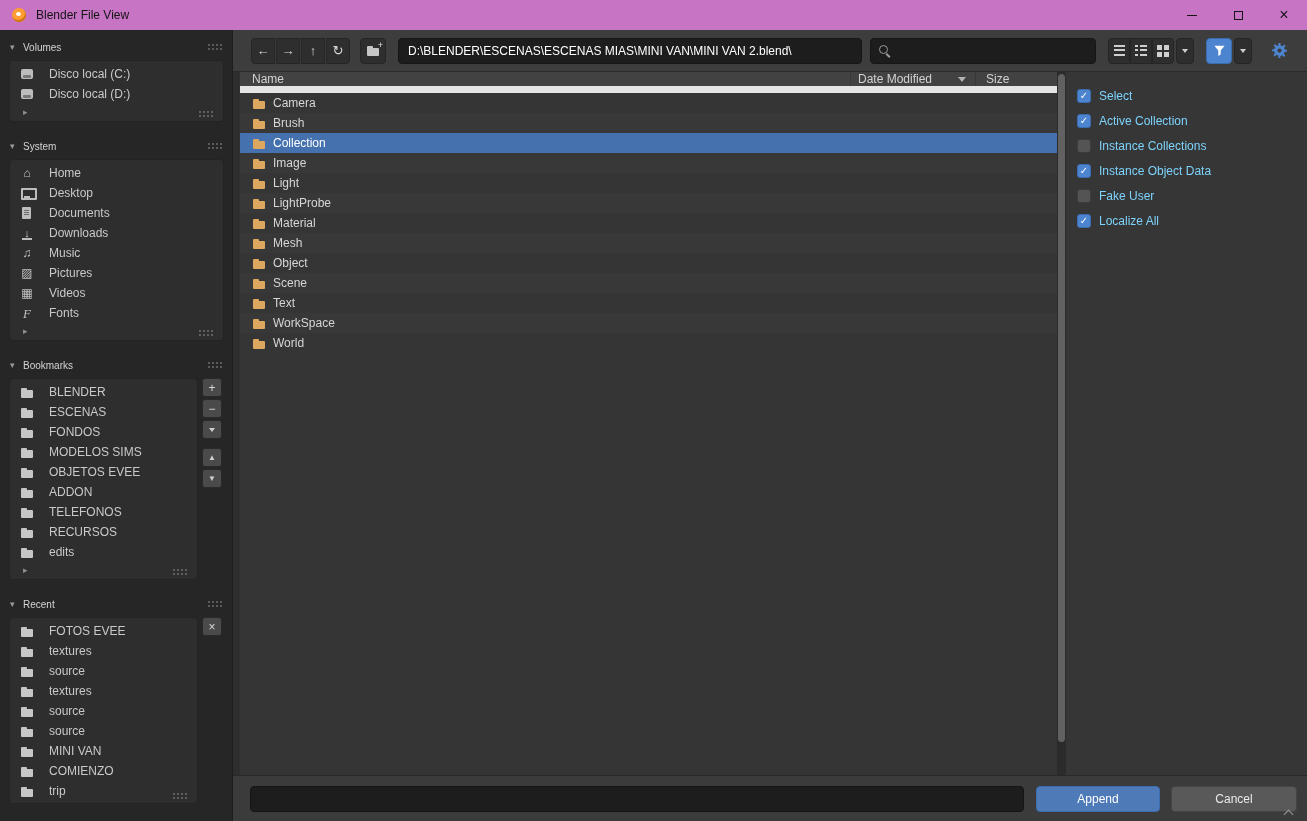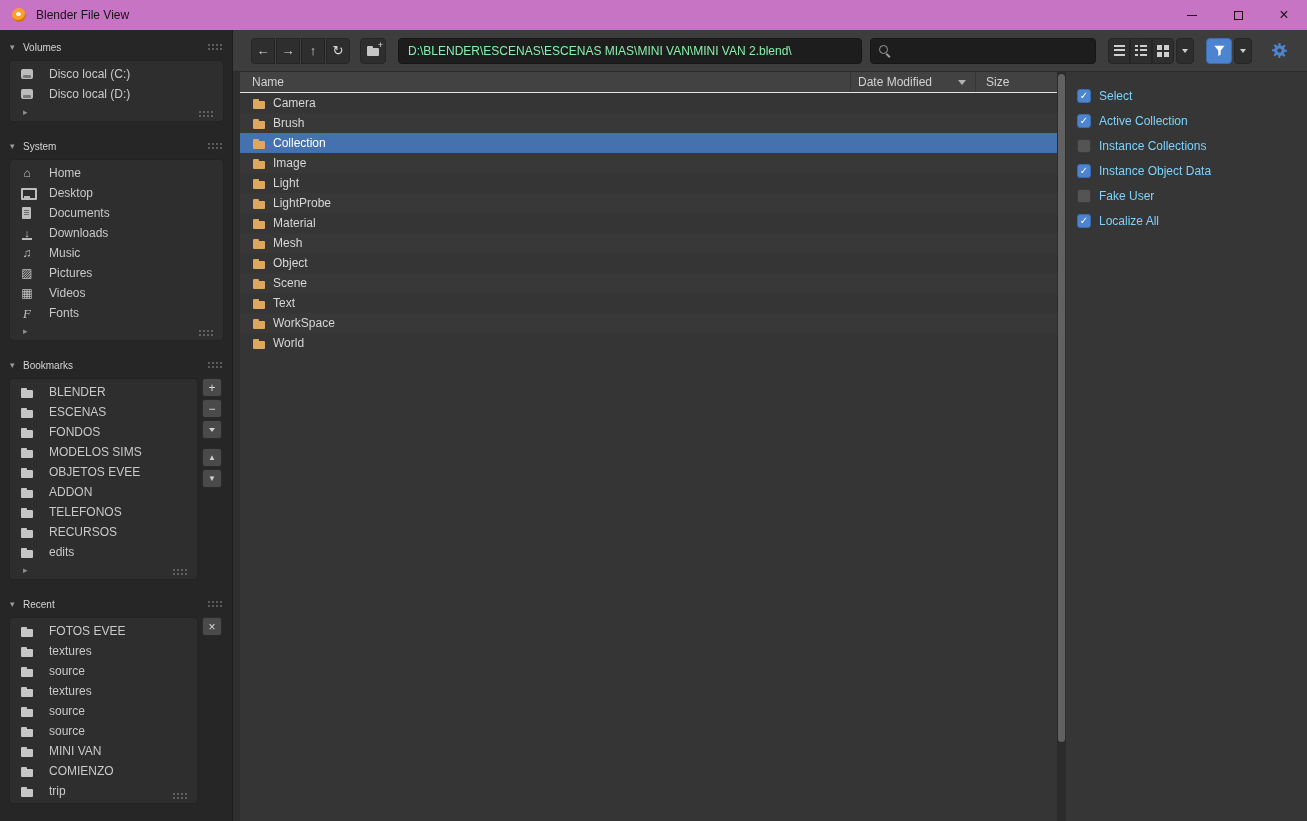--- a/index.html
+++ b/index.html
@@ -60,21 +60,21 @@
   .downloads-icon::after{content:"";position:absolute;left:2px;bottom:0;width:10px;height:2px;background:#bdbdbd}
 
   
   .toolbar{flex:0 0 42px;background:#3d3d3d;border-bottom:1px solid #2a2a2a;display:flex;align-items:center;padding-left:18px}
   .t-btn{width:24px;height:26px;background:#2e2e2e;border:1px solid #252525;display:flex;align-items:center;justify-content:center;color:#d8d8d8;font-size:13px}
   .nav-group{display:flex;gap:1px}
   .nav-group .t-btn:first-child{border-radius:4px 0 0 4px}
   .nav-group .t-btn:last-child{border-radius:0 4px 4px 0}
   .t-single{border-radius:4px;margin-left:10px;position:relative;width:26px}
   .nf-plus{position:absolute;right:2px;top:1px;font-size:9px;color:#e0e0e0}
-  .path-field{width:464px;height:26px;margin-left:12px;background:#1d1d1d;border:1px solid #161616;border-radius:4px;color:#86efac;padding:0 9px;font-size:12px;outline:none;font-family:inherit}
+  .path-field{width:464px;height:26px;margin-left:12px;background:#1d1d1d;border:1px solid #161616;border-radius:4px;color:#ffffff;padding:0 9px;font-size:12px;outline:none;font-family:inherit}
   .search-field{width:226px;height:26px;margin-left:8px;background:#1d1d1d;border:1px solid #161616;border-radius:4px;display:flex;align-items:center;gap:6px;padding:0 8px}
   .search-input{flex:1;min-width:0;background:transparent;border:none;outline:none;color:#d5d5d5;font-size:12px;font-family:inherit}
   .search-ic{width:12px;height:12px;position:relative;flex:0 0 12px}
   .search-ic::before{content:"";position:absolute;left:0;top:0;width:7px;height:7px;border:1.5px solid #9b9b9b;border-radius:50%}
   .search-ic::after{content:"";position:absolute;left:8px;top:8px;width:5px;height:1.5px;background:#9b9b9b;transform:rotate(45deg);transform-origin:0 0}
   .seg{display:flex;margin-left:12px}
   .seg .t-btn{width:22px}
   .seg .t-btn:first-child{border-radius:4px 0 0 4px}
   .seg .t-btn:last-child{border-radius:0 4px 4px 0}
   .chev-btn{width:18px;height:26px;margin-left:2px;background:#2e2e2e;border:1px solid #252525;border-radius:4px;display:flex;align-items:center;justify-content:center}
@@ -83,21 +83,21 @@
   .gear-btn{width:26px;height:26px;margin-left:14px;display:flex;align-items:center;justify-content:center;background:transparent;border:none}
   .ic-list{width:11px;height:11px;background:repeating-linear-gradient(to bottom,#cfcfcf 0 2px,transparent 2px 4.5px)}
   .ic-detail{position:relative;width:12px;height:11px}
   .ic-detail::before{content:"";position:absolute;left:0;top:0;width:3px;height:11px;background:repeating-linear-gradient(to bottom,#cfcfcf 0 2px,transparent 2px 4.5px)}
   .ic-detail::after{content:"";position:absolute;left:5px;top:0;width:7px;height:11px;background:repeating-linear-gradient(to bottom,#cfcfcf 0 2px,transparent 2px 4.5px)}
   .ic-grid{width:12px;height:12px;background-image:linear-gradient(#cfcfcf,#cfcfcf),linear-gradient(#cfcfcf,#cfcfcf),linear-gradient(#cfcfcf,#cfcfcf),linear-gradient(#cfcfcf,#cfcfcf);background-size:5px 5px;background-position:0 0,7px 0,0 7px,7px 7px;background-repeat:no-repeat}
 
   
   .content{flex:1;display:flex;padding-left:7px;background:#2e2e2e;overflow:hidden}
   .filelist{flex:0 0 817px;background:#353535;display:flex;flex-direction:column;min-width:0}
-  .list-header{flex:0 0 21px;background:#424242;border-bottom:1px solid #e5e5e5;display:flex;align-items:center;color:#d2d2d2}
+  .list-header{flex:0 0 21px;background:#424242;border-bottom:7px solid #e5e5e5;display:flex;align-items:center;color:#d2d2d2}
   .col-name{width:610px;padding-left:12px}
   .col-date{width:125px;display:flex;align-items:center;justify-content:space-between;padding:0 9px 0 7px;border-left:1px solid #373737;height:100%}
   .col-size{flex:1;padding-left:10px;border-left:1px solid #373737;height:100%;display:flex;align-items:center}
   .sort-tri{width:0;height:0;border-left:4px solid transparent;border-right:4px solid transparent;border-top:5px solid #b2b2b2}
   .frow{height:20px;display:flex;align-items:center;gap:7px;padding-left:12px;background:#353535;color:#d6d6d6;white-space:nowrap}
   .frow:nth-child(even){background:#383838}
   .frow.selected{background:#4572ae;color:#fff}
   .frow.active{background:#565656;color:#f0f0f0}
   .scrollbar{flex:0 0 9px;background:#2b2b2b;position:relative}
   .scroll-thumb{position:absolute;left:1px;right:1px;top:2px;height:668px;background:#616161;border-radius:4px}
@@ -450,16 +450,22 @@
               <span class="cbx"></span>
               <span class="opt-label">Fake User</span>
             </div>
             <div class="opt-row">
               <span class="cbx checked">✓</span>
               <span class="opt-label">Localize All</span>
             </div>
           </div>
       </div>
 
+      <div class="footer">
+        <input class="fn-input" spellcheck="false" value="" style="">
+        <div class="btn btn-append">Append</div>
+        <div class="btn btn-cancel">Cancel</div>
+        <span class="corner-chev"></span>
+      </div>
 
     </div>
   </div>
 </div>
 
 </body></html>

